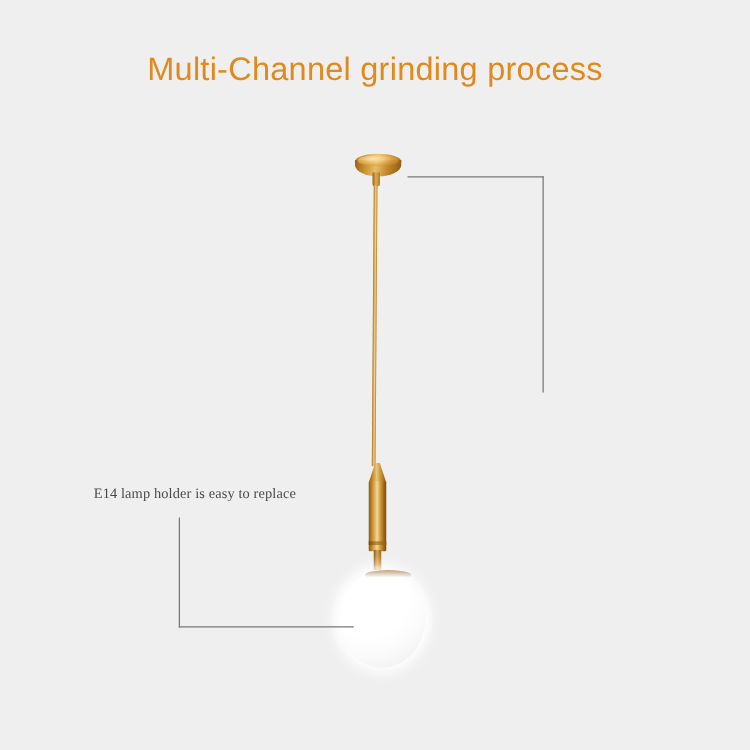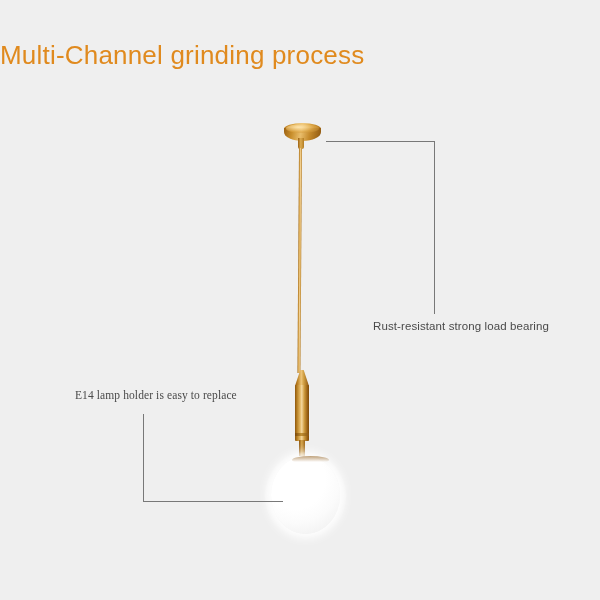--- a/index.html
+++ b/index.html
@@ -19,20 +19,21 @@
     height: 600px;
     background: #efefef;
   }
 
   
   .title {
     position: absolute;
     left: 0;
     top: 40px;
     width: 600px;
+    text-align: center;
     font-size: 26px;
     font-weight: 500;
     letter-spacing: 0.2px;
     color: #e08a1e;
     white-space: nowrap;
   }
 
   
   .lamp {
     position: absolute;
@@ -243,17 +244,16 @@
     <div class="collar"></div>
     <div class="collar-shadow"></div>
   </div>
 
   <div class="leader leader-r-h"></div>
   <div class="leader leader-r-v"></div>
 
   <div class="leader leader-l-v"></div>
   <div class="leader leader-l-h"></div>
 
-  <div class="anno anno-right">Rust-resistant strong load bearing</div>
 
   <div class="anno anno-left">E14 lamp holder is easy to replace</div>
 
 </div>
 
 </body></html>

